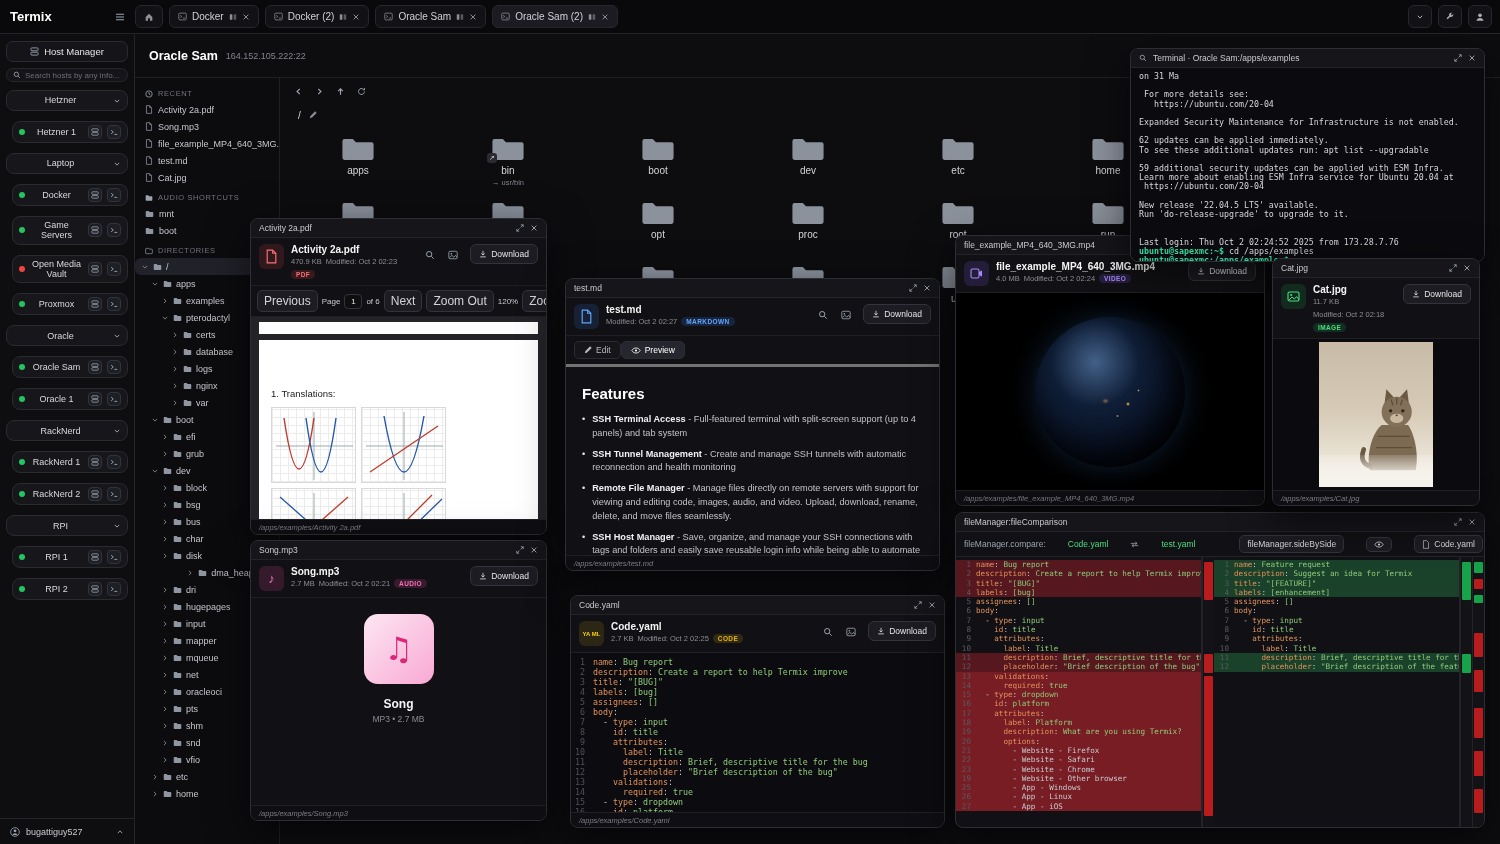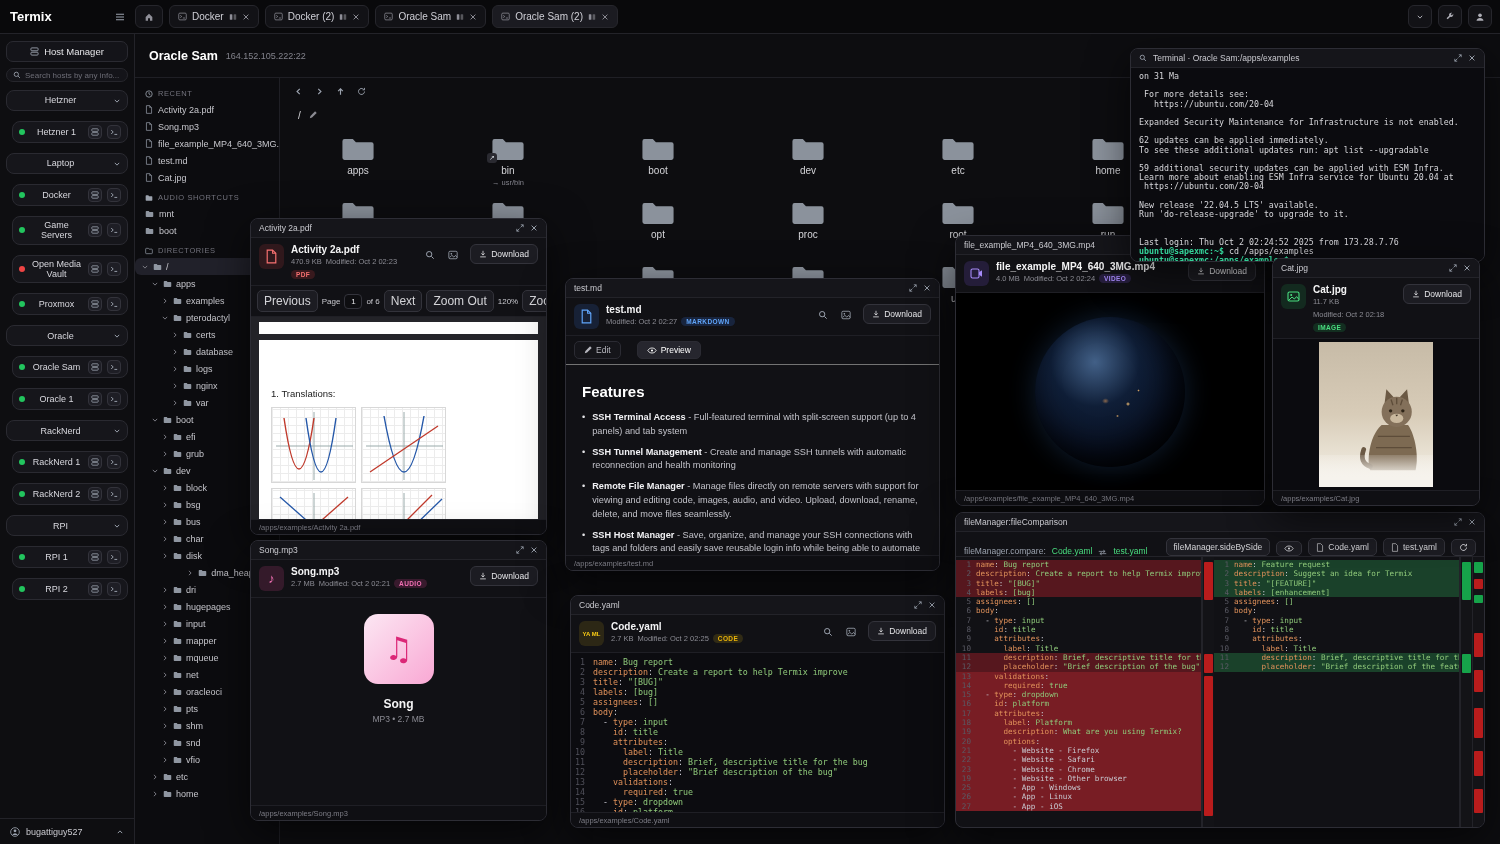--- a/index.html
+++ b/index.html
@@ -80,21 +80,21 @@
 .fmeta{font-size:7.5px;color:#8b8b93;display:flex;flex-wrap:wrap;gap:4px;align-items:center;margin-top:2px;text-align:center;}
 .badge{font-size:6.5px;font-weight:bold;padding:1px 5px;border-radius:999px;letter-spacing:.4px;}
 .b-pdf{background:rgba(239,68,68,.18);color:#f87171;}
 .b-audio{background:rgba(236,72,153,.18);color:#f472b6;}
 .b-md{background:rgba(59,130,246,.18);color:#60a5fa;}
 .b-code{background:rgba(250,204,21,.14);color:#eab308;}
 .b-video{background:rgba(139,92,246,.18);color:#a78bfa;}
 .b-img{background:rgba(34,197,94,.16);color:#4ade80;}
 .hico{width:16px;height:16px;margin-top:3px;color:#9ca3af;display:flex;align-items:center;justify-content:center;}
 .dl-btn{margin-left:2px;display:flex;align-items:center;gap:4px;font-size:8.5px;background:#1c1c22;border:1px solid #33333b;border-radius:6px;padding:4px 8px;color:#e4e4e7;flex:none;}
-.wfoot{flex:none;height:15px;border-top:1px solid #1f1f25;font-size:7.5px;color:#7c7c85;display:flex;align-items:center;padding:0 8px;background:#0f0f13;white-space:nowrap;overflow:hidden;}
+.wfoot{flex:none;height:15px;border-top:1px solid #1f1f25;font-size:7.5px;color:#7c7c85;display:flex;align-items:center;padding:0 8px;background:#0f0f13;white-space:nowrap;overflow:hidden;font-style:italic;}
 
 
 #win-pdf{left:250px;top:218px;width:297px;height:317px;z-index:10;}
 #win-audio{left:250px;top:540px;width:297px;height:281px;z-index:10;}
 #win-md{left:565px;top:278px;width:375px;height:293px;z-index:10;}
 #win-code{left:570px;top:595px;width:375px;height:233px;z-index:10;}
 #win-video{left:955px;top:235px;width:310px;height:271px;z-index:11;}
 #win-term{left:1130px;top:48px;width:355px;height:214px;z-index:12;}
 #win-img{left:1272px;top:258px;width:208px;height:248px;z-index:13;}
 #win-diff{left:955px;top:512px;width:530px;height:316px;z-index:12;}
@@ -117,21 +117,21 @@
 .song-t{margin-top:13px;font-size:12px;font-weight:bold;color:#f4f4f5;}
 .song-m{margin-top:3px;font-size:8.5px;color:#8b8b93;}
 .player{margin-top:15px;width:273px;background:#fff;border-radius:8px;padding:9px 10px 6px;color:#444;}
 .ptop{display:flex;align-items:center;gap:8px;font-size:8px;color:#555;}
 .slider{flex:1;height:3px;background:#d4d4d8;border-radius:2px;position:relative;}
 .slider .fill{position:absolute;left:0;top:0;bottom:0;background:#18181b;border-radius:2px;}
 .slider .knob{position:absolute;top:50%;transform:translate(-50%,-50%);width:9px;height:9px;border-radius:50%;background:#18181b;}
 .play{margin:8px auto 0;width:19px;height:19px;border-radius:50%;background:#18181b;color:#fff;display:flex;align-items:center;justify-content:center;}
 
 
-.md-tabs{flex:none;display:flex;gap:16px;padding:5px 8px;border-bottom:1px solid #737373;}
+.md-tabs{flex:none;display:flex;gap:0;padding:5px 8px;border-bottom:3px solid #737373;}
 .md-tab{display:flex;align-items:center;gap:4px;font-size:8.5px;padding:3px 9px;border-radius:5px;border:1px solid #2b2b33;background:#15151a;color:#b8b8c0;}
 .md-tab.active{background:#26262e;color:#fff;}
 .md-body{flex:1;overflow:hidden;padding:12px 16px;}
 .md-body h1{font-size:15px;margin:6px 0 11px;color:#fff;}
 .md-li{display:flex;gap:7px;font-size:9.2px;line-height:1.5;color:#c2c2c9;margin-bottom:7px;}
 .md-li .blt{color:#e4e4e7;}
 .md-li b{color:#f1f1f4;}
 
 
 .code-body{flex:1;overflow:hidden;background:#0c0c10;font-family:"DejaVu Sans Mono",monospace;font-size:8.3px;line-height:10px;padding:4px 0;}
@@ -157,21 +157,21 @@
  radial-gradient(circle at 40% 30%,rgba(110,160,225,.6),rgba(30,60,110,.5) 32%,rgba(8,16,34,.92) 66%,#020409 88%);
 box-shadow:0 0 28px rgba(60,120,200,.25), inset -10px -12px 30px rgba(0,0,0,.85);}
 
 
 .img-body{flex:1;display:flex;justify-content:center;background:#0b0b0f;padding:3px 0;overflow:hidden;}
 .cat-photo{width:114px;position:relative;overflow:hidden;background:linear-gradient(180deg,#c7bba7 0%,#d8ccb8 50%,#e9e2d4 78%,#f6f3ec 100%);}
 .cat-svg{position:absolute;right:8px;bottom:14px;}
 .snow{position:absolute;left:0;right:0;bottom:0;height:22%;background:linear-gradient(180deg,rgba(255,255,255,.15),#f6f3ed 70%);}
 
 
-.diff-toolbar{flex:none;height:25px;display:flex;align-items:flex-end;gap:6px;padding:0 8px;border-bottom:1px solid #232329;font-size:8.5px;color:#9ca3af;overflow:hidden;white-space:nowrap;}
+.diff-toolbar{flex:none;height:25px;display:flex;align-items:center;gap:22px;padding:0 8px;border-bottom:1px solid #232329;font-size:8.5px;color:#9ca3af;overflow:hidden;white-space:nowrap;}
 .g-file{color:#4ade80;}
 .pill{display:flex;align-items:center;gap:4px;background:#1c1c22;border:1px solid #33333b;border-radius:5px;padding:3px 7px;font-size:8.5px;color:#d4d4d8;flex:none;}
 .diff-body{flex:1;display:flex;overflow:hidden;font-family:"DejaVu Sans Mono",monospace;font-size:7.6px;line-height:9.3px;}
 .dpane{flex:1;min-width:0;overflow:hidden;border-right:1px solid #232329;padding-top:3px;display:flex;flex-direction:column;}
 .dlines{flex:1;overflow:hidden;}
 .dline{display:flex;height:9.3px;align-items:center;white-space:pre;overflow:hidden;}
 .dn{width:20px;flex:none;text-align:right;padding-right:5px;color:#5a5a64;}
 .dline.mod{background:rgba(200,35,45,.38);}
 .dline.del{background:rgba(215,40,50,.52);}
 .dline.add{background:rgba(45,165,85,.33);}

